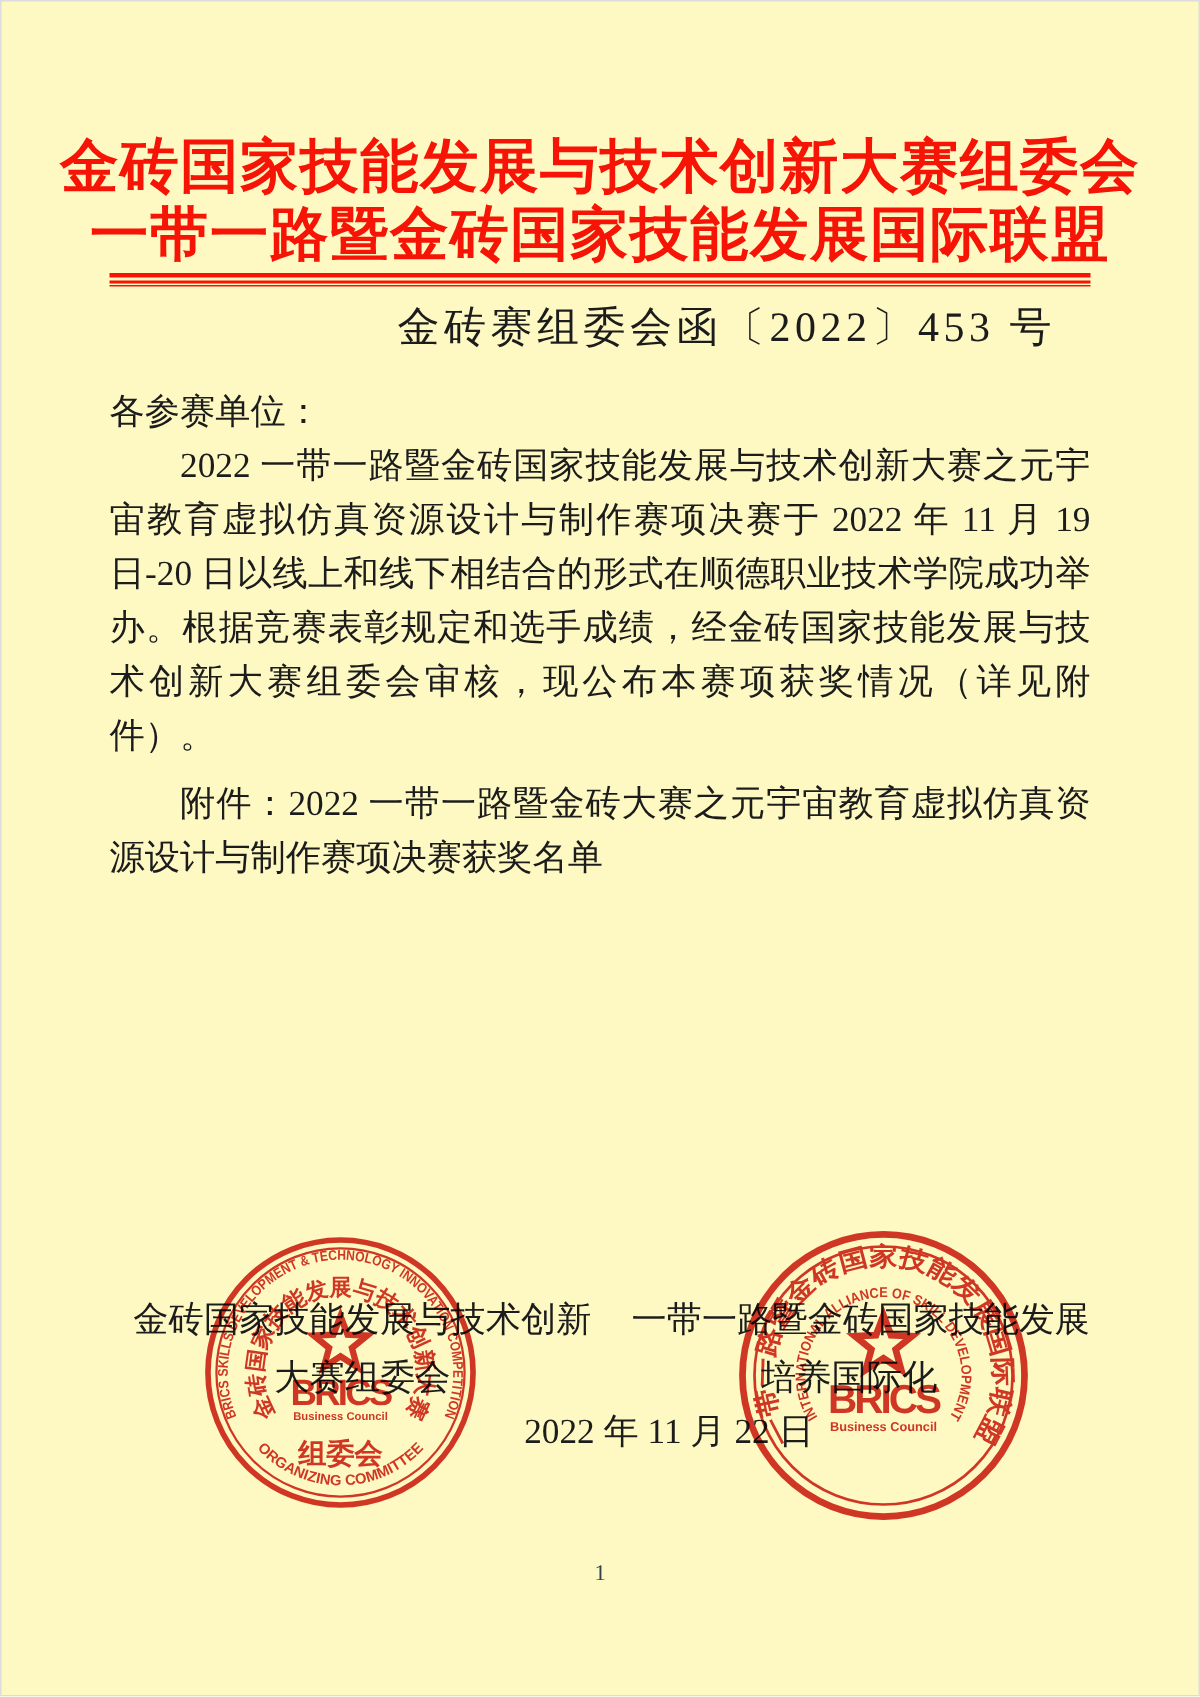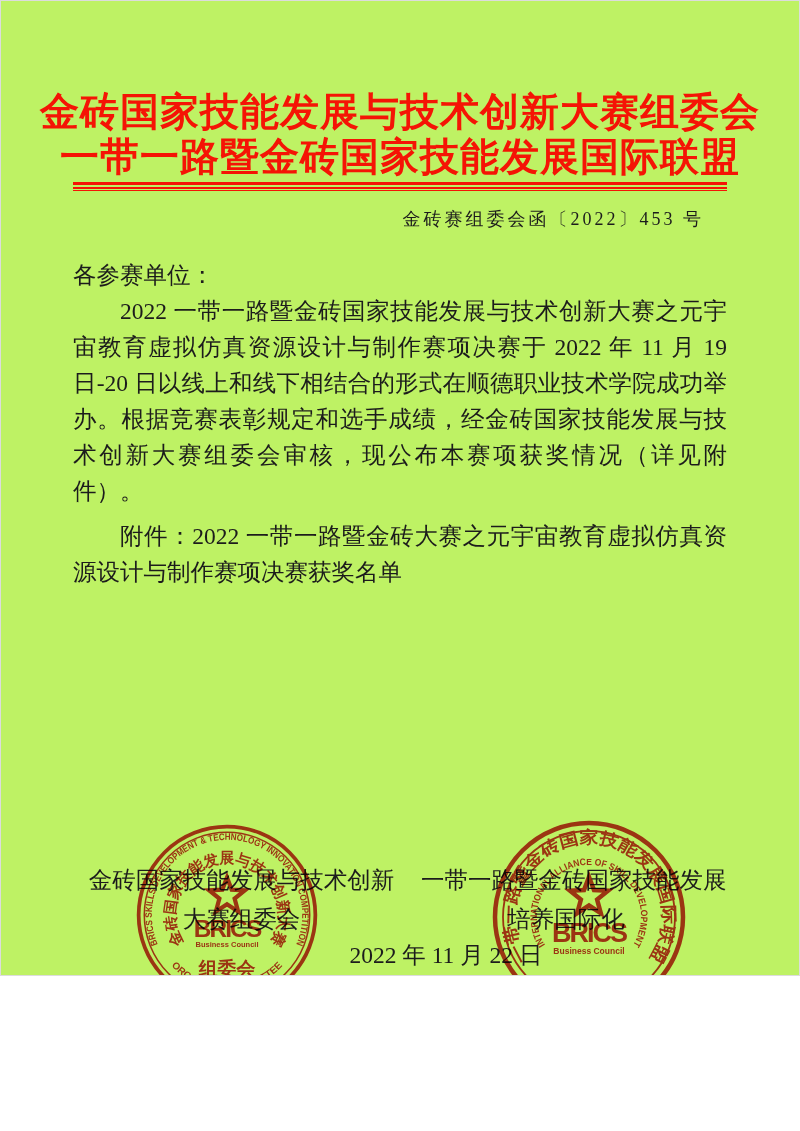--- a/index.html
+++ b/index.html
@@ -1,20 +1,20 @@
 <!DOCTYPE html>
 <html><head>
 <meta charset="utf-8">
 <style>
   html,body{margin:0;padding:0;background:#fff;}
   .page{
     position:relative;
-    width:800px;height:976px;
+    width:800px;height:1131px;
     box-sizing:border-box;
-    background:#bef264;
+    background:#fef9c3;
     border:1px solid #dcdcdc;
     font-family:"Liberation Serif","DejaVu Serif",serif;
     color:#1c1c1c;
     overflow:hidden;
   }
   
   .letterhead{padding-top:88px;text-align:center;}
   .lh-line{
     color:#f51405;
     font-weight:bold;
@@ -27,21 +27,21 @@
   .red-rule .r1{height:3px;background:#f51405;}
   .red-rule .g1{height:2px;}
   .red-rule .r2{height:2px;background:#f51405;}
   .red-rule .g2{height:1px;}
   .red-rule .r3{height:1px;background:#f51405;}
   
   .doc-number{
     margin-top:14px;
     text-align:right;
     padding-right:95px;
-    font-size:18px;
+    font-size:28px;
     letter-spacing:3px;
     line-height:28px;
   }
   
   .doc-title{
     margin-top:22px;
     text-align:center;
     font-weight:bold;
     font-size:27px;
     line-height:46px;

